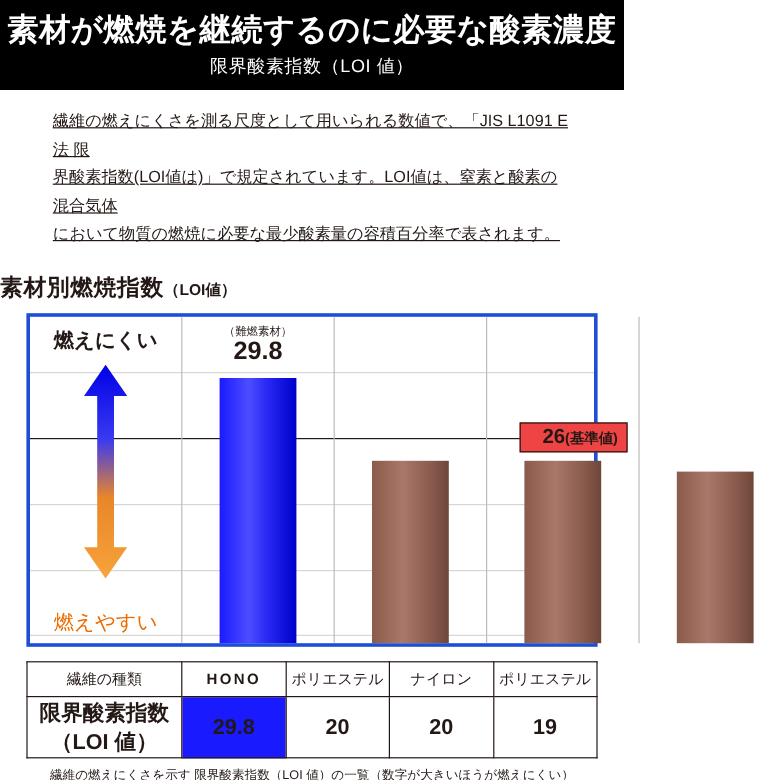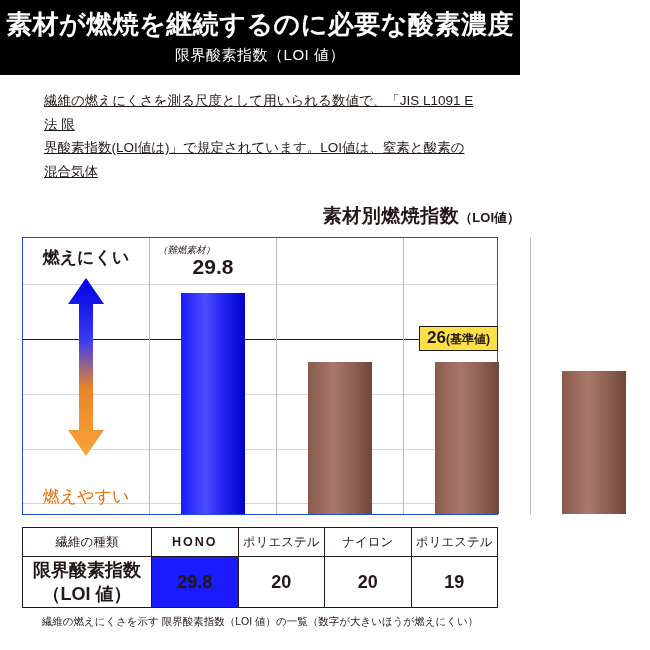--- a/index.html
+++ b/index.html
@@ -51,36 +51,36 @@
     text-align: left;
   }
   .desc p {
     margin: 0;
     text-decoration: underline;
   }
 
   
   .chart-title-row {
     margin-top: 20px;
-    text-align: right;
+    text-align: left;
   }
   .chart-title {
     font-size: 19px;
     font-weight: bold;
     letter-spacing: 0.5px;
   }
   .chart-title-unit {
     font-size: 13px;
     font-weight: bold;
   }
 
   .chart-wrap {
     position: relative;
     margin: 8px 22px 0 22px;
-    border: 1px solid #1d4ed8;
+    border: 3px solid #1d4ed8;
     box-sizing: border-box;
     height: 278px;
   }
 
   
   .plot {
     position: absolute;
     left: 0;
     top: 0;
     right: 0;
@@ -155,34 +155,35 @@
     position: absolute;
     width: 110px;
     text-align: center;
     font-size: 21px;
     font-weight: bold;
     color: #231815;
   }
   .bar-tag {
     position: absolute;
     width: 110px;
+    text-align: center;
     font-size: 9.5px;
     color: #231815;
-    font-style: italic;
   }
 
   
   .ref-label {
     position: absolute;
     border: 1.5px solid #231815;
-    background: #fde047;
-    padding: 1px 7px 2px 7px;
+    background: #ef4444;
+    padding: 1px 7px 2px 18px;
     font-size: 17px;
     font-weight: bold;
     white-space: nowrap;
+    margin-left: 12px;
   }
   .ref-label .small {
     font-size: 12px;
   }
 
   
   .table-wrap {
     margin: 12px 22px 0 22px;
   }
   table.data {
@@ -231,20 +232,21 @@
 <div class="page">
 
   <div class="header">
     <div class="header-title">素材が燃焼を継続するのに必要な酸素濃度</div>
     <div class="header-subtitle">限界酸素指数（LOI 値）</div>
   </div>
 
   <div class="desc">
     <p>繊維の燃えにくさを測る尺度として用いられる数値で、「JIS L1091 E法 限</p>
     <p>界酸素指数(LOI値は)」で規定されています。LOI値は、窒素と酸素の混合気体</p>
+    <p>において物質の燃焼に必要な最少酸素量の容積百分率で表されます。</p>
   </div>
 
   <div class="chart-title-row">
     <span class="chart-title">素材別燃焼指数</span><span class="chart-title-unit">（LOI値）</span>
   </div>
 
   <div class="chart-wrap">
     <div class="plot">
 
       <div class="gridline" style="top:46px;"></div>

